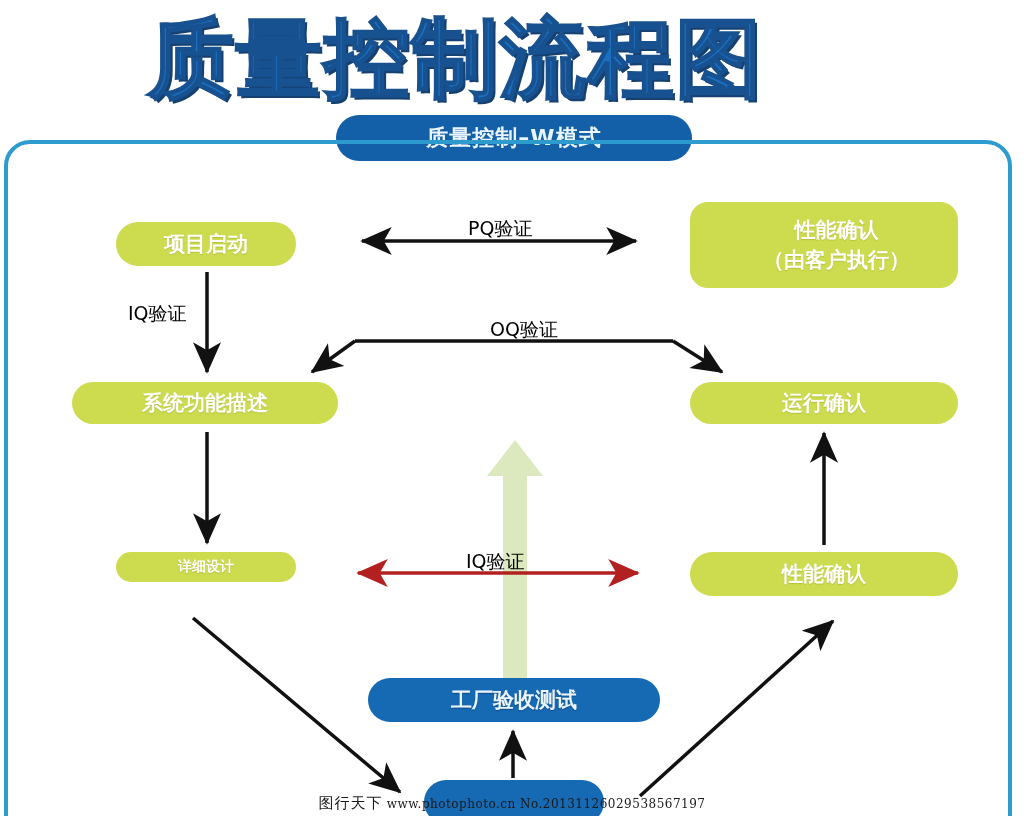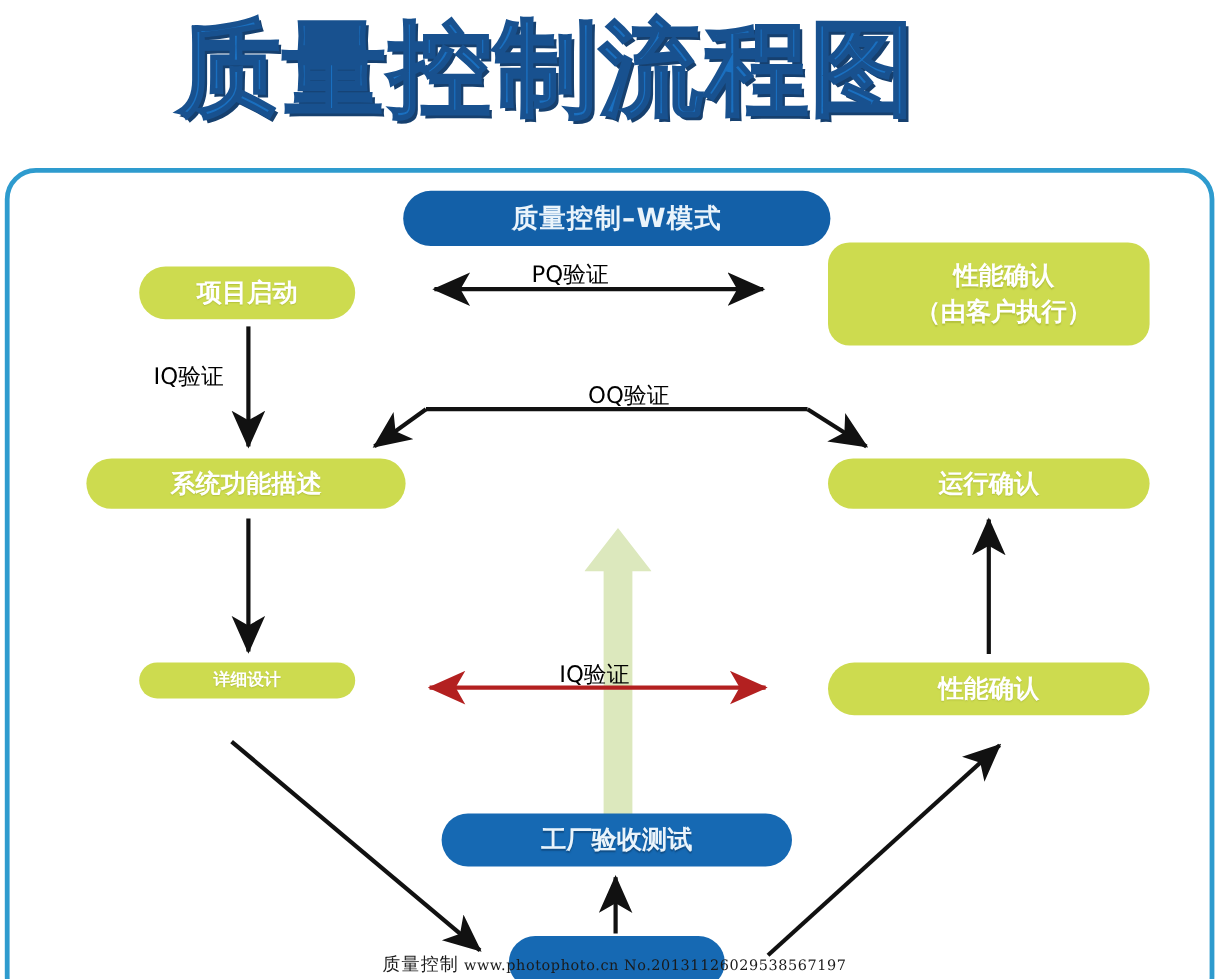--- a/index.html
+++ b/index.html
@@ -42,21 +42,20 @@
     height: 46px;
     background: #1360a8;
     border-radius: 23px;
     color: #eaf4fb;
     font-size: 22px;
     font-weight: bold;
     display: flex;
     align-items: center;
     justify-content: center;
     letter-spacing: 1px;
-    margin-top: 44px;
   }
 
   
   .frame {
     position: absolute;
     left: 4px;
     top: 140px;
     width: 1008px;
     height: 700px;
     border: 4px solid #2e9bce;
@@ -120,21 +119,21 @@
 
   
   .edge-label {
     position: absolute;
     font-size: 19px;
     color: #000000;
     white-space: nowrap;
     z-index: 6;
     background: transparent;
   }
-  #label-pq { left: 443px; top: 216px; }
+  #label-pq { left: 468px; top: 216px; }
   #label-dq { left: 128px; top: 301px; }
   #label-oq { left: 466px; top: 317px; margin-left: 24px; }
   #label-iq { left: 466px; top: 549px; }
 
   
   .watermark {
     position: absolute;
     left: 0;
     top: 794px;
     width: 1024px;
@@ -227,18 +226,18 @@
   <div class="node node-blue" id="node-fat">工厂验收测试</div>
 
   <div class="node node-blue" id="node-bottom-cut"></div>
 
   <div class="edge-label" id="label-pq">PQ验证</div>
   <div class="edge-label" id="label-dq">IQ验证</div>
   <div class="edge-label" id="label-oq">OQ验证</div>
   <div class="edge-label" id="label-iq">IQ验证</div>
 
   <div class="watermark">
-    <span class="wm-cn">质量控制</span>
+    <span class="wm-cn">图行天下</span>
     <span class="wm-url">www.photophoto.cn</span>
     <span class="wm-no">No.20131126029538567197</span>
   </div>
 
 </div>
 
 </body></html>

